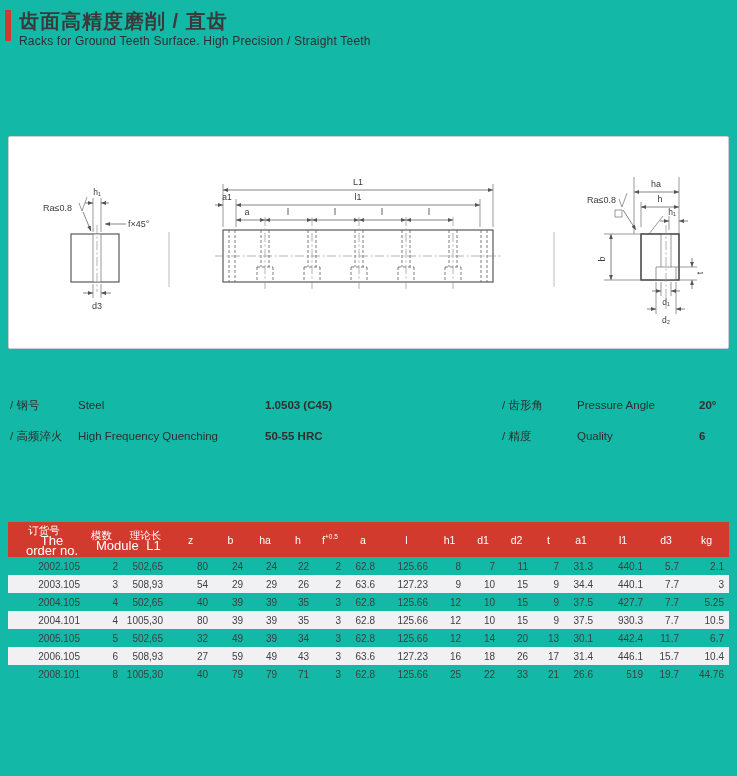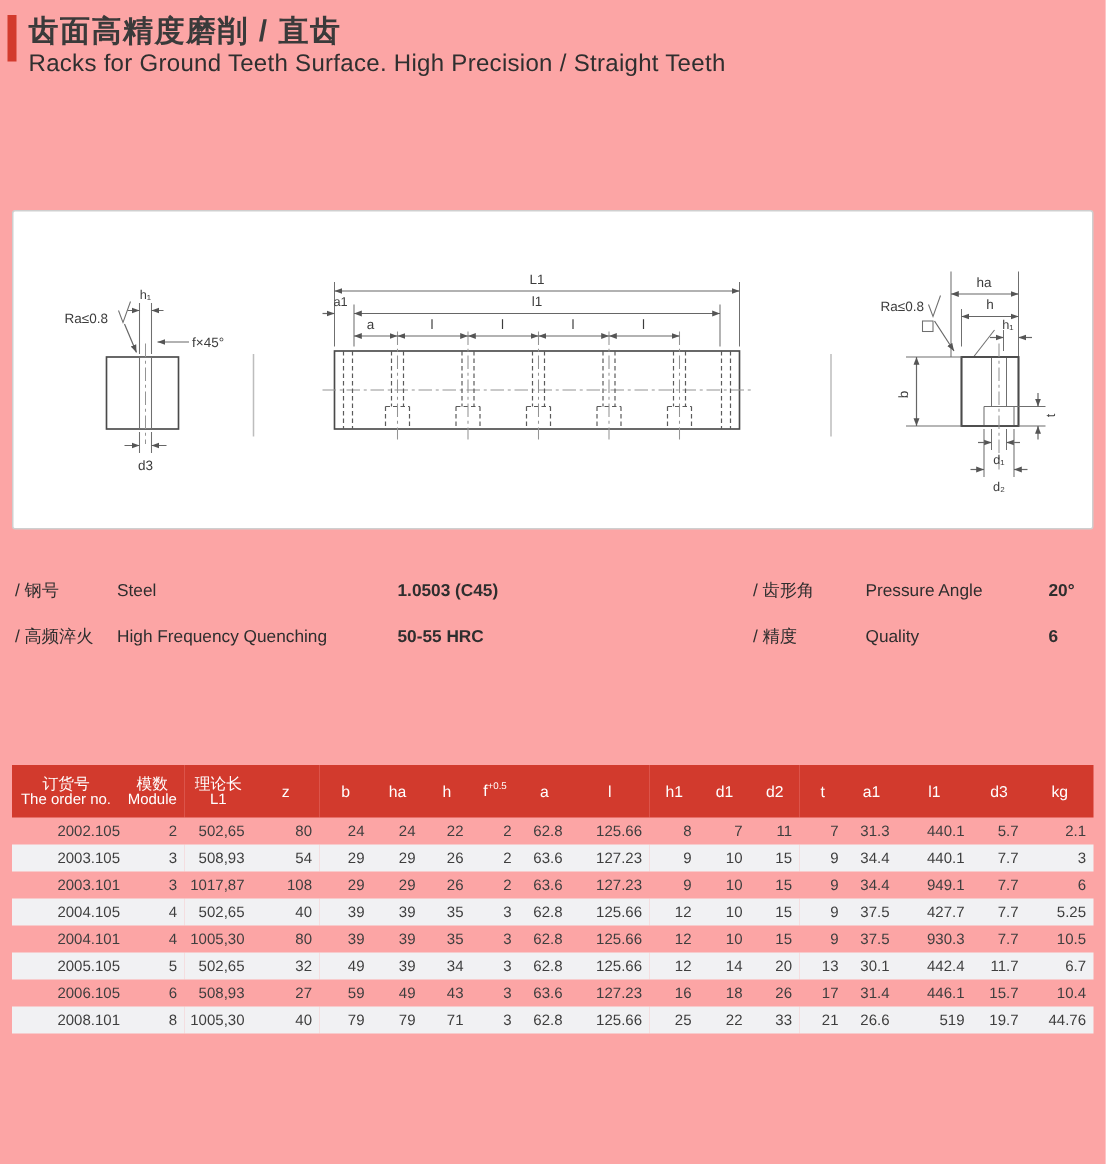--- a/index.html
+++ b/index.html
@@ -1,66 +1,66 @@
 <!DOCTYPE html>
 <html><head>
 <meta charset="utf-8">
 <style>
   html,body{margin:0;padding:0;background:#fff;}
   body{
     width:737px;height:776px;overflow:hidden;
     font-family:"Liberation Sans",sans-serif;color:#333;
     position:relative;
   }
-  .page{width:737px;height:776px;background:#fca5a5;}
+  .page{width:737px;height:776px;background:#14b8a6;}
 
   
   .hdr{display:flex;align-items:flex-start;padding:10px 0 0 5px;}
   .accent{width:6px;height:31px;background:#d23a2d;margin-right:8px;}
   .hdr h1{margin:0;font-size:20px;line-height:22px;font-weight:bold;color:#3a3a3a;letter-spacing:1px;}
-  .hdr .sub{font-size:16px;color:#2f2f2f;margin-top:2px;letter-spacing:.2px;}
+  .hdr .sub{font-size:12px;color:#2f2f2f;margin-top:2px;letter-spacing:.2px;}
 
   
   .draw-box{
     margin:88px 7px 0 8px;width:719px;height:211px;
     border:1px solid #cfcfcf;border-radius:2px;background:#fff;
   }
   .draw-box svg{display:block;}
   svg text{font-family:"Liberation Sans",sans-serif;font-size:9px;fill:#3c3c3c;}
   svg text.sm{font-size:8.5px;}
   .obj{stroke:#4a4a4a;stroke-width:1.1;fill:none;}
   .thin{stroke:#6f6f6f;stroke-width:.7;fill:none;}
   .dim{stroke:#666;stroke-width:.8;fill:none;}
   .dash{stroke:#5a5a5a;stroke-width:.8;fill:none;stroke-dasharray:3,2;}
   .cl{stroke:#949494;stroke-width:.7;fill:none;stroke-dasharray:9,2.5,2,2.5;}
   .sep{stroke:#bdbdbd;stroke-width:1;}
 
   
   .specs{display:flex;margin:33px 8px 0 10px;font-size:11.5px;color:#2e2e2e;}
   .specs .col-l{width:492px;}
   .specs .col-r{flex:1;}
-  .spec-row{display:flex;margin-bottom:16px;align-items:baseline;}
+  .spec-row{display:flex;margin-bottom:16px;align-items:baseline;margin-top:16px;}
   .col-l .spec-label{width:68px;}
   .col-l .spec-name{width:187px;}
   .col-r .spec-label{width:75px;}
   .col-r .spec-name{width:122px;}
   .spec-value{flex:1;font-weight:bold;}
 
   
   table.dim-table{
     border-collapse:collapse;table-layout:fixed;
     width:721px;margin:62px 0 0 8px;
   }
   .dim-table thead th{
     background:#d23a2d;color:#fff;font-weight:normal;
     height:35px;vertical-align:middle;text-align:center;
     font-size:10.5px;padding:0;
   }
   .dim-table thead th .th-zh{font-size:10.5px;line-height:12px;}
-  .dim-table thead th .th-en{font-size:10px;line-height:10px;}
+  .dim-table thead th .th-en{font-size:13px;line-height:10px;padding-left:16px;}
   .dim-table thead th sup{font-size:6.5px;vertical-align:super;}
   .dim-table tbody td{
     font-size:10px;color:#3e3e3e;height:18px;padding:0 5px 0 0;
     text-align:right;white-space:nowrap;
   }
   .dim-table tbody td.c{text-align:right;padding:0;}
   .dim-table tbody tr:nth-child(even){background:#f1f1f3;}
 </style>
 </head>
 <body>
@@ -366,40 +366,20 @@
           <td>9</td>
           <td>10</td>
           <td>15</td>
           <td>9</td>
           <td>34.4</td>
           <td>440.1</td>
           <td>7.7</td>
           <td>3</td>
         </tr>
         <tr>
-          <td class="c">2003.101</td>
-          <td>3</td>
-          <td>1017,87</td>
-          <td>108</td>
-          <td>29</td>
-          <td>29</td>
-          <td>26</td>
-          <td>2</td>
-          <td>63.6</td>
-          <td>127.23</td>
-          <td>9</td>
-          <td>10</td>
-          <td>15</td>
-          <td>9</td>
-          <td>34.4</td>
-          <td>949.1</td>
-          <td>7.7</td>
-          <td>6</td>
-        </tr>
-        <tr>
           <td class="c">2004.105</td>
           <td>4</td>
           <td>502,65</td>
           <td>40</td>
           <td>39</td>
           <td>39</td>
           <td>35</td>
           <td>3</td>
           <td>62.8</td>
           <td>125.66</td>

